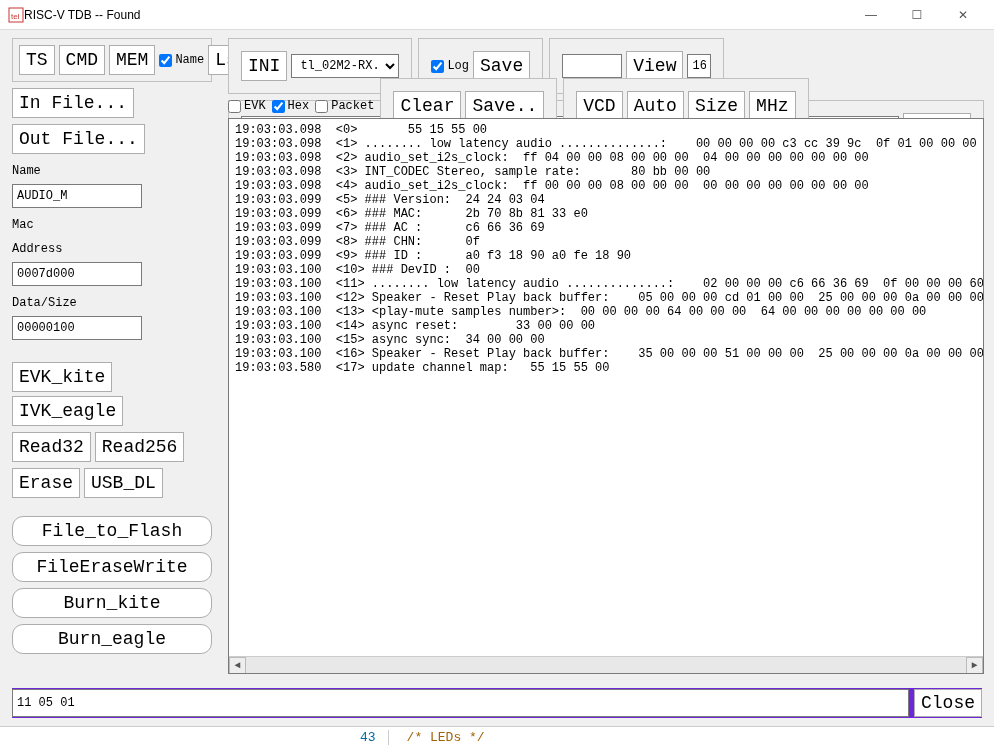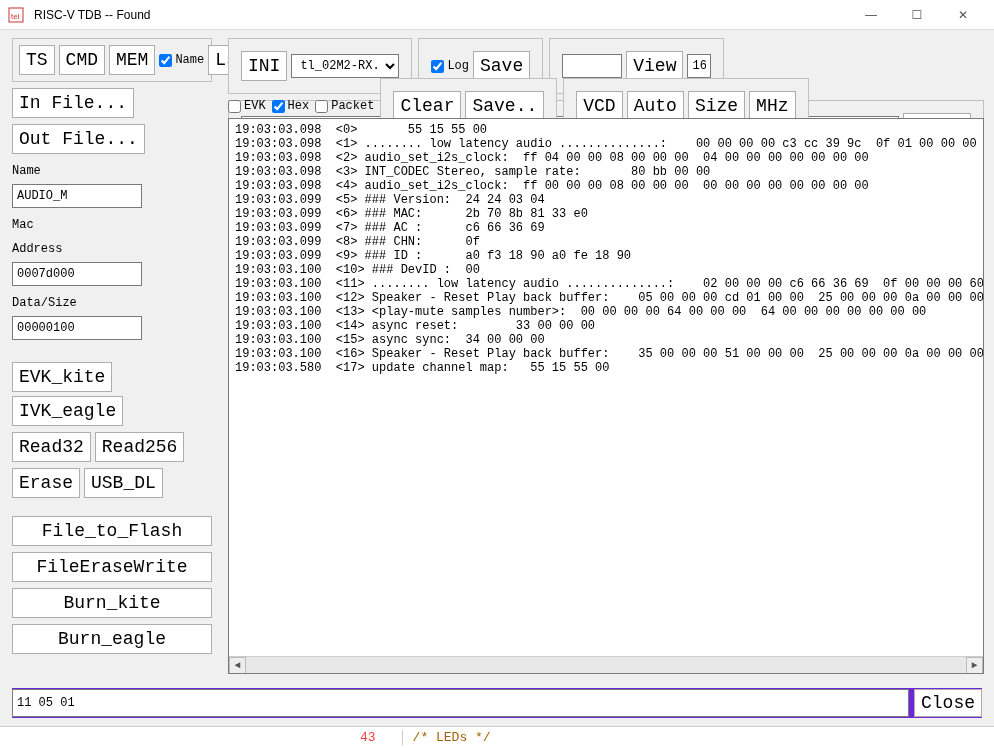--- a/index.html
+++ b/index.html
@@ -17,21 +17,21 @@
     height: 30px;
     background: #fff;
     border-bottom: 1px solid #ddd;
     display: flex;
     align-items: center;
     padding: 0 8px;
   }
   .titlebar .icon-box {
     width: 16px; height: 16px;
     display: inline-flex; justify-content: center;
-    margin-right: 10px;
+    margin-right: 0;
     font-size: 10px;
   }
   .titlebar .title { flex: 1; }
   .titlebar .win-btns { display: flex; }
   .titlebar .win-btn {
     width: 46px; height: 30px;
     display: flex; align-items: center; justify-content: center;
     cursor: pointer;
     font-size: 12px;
     color: #555;
@@ -179,25 +179,25 @@
     height: 22px;
     background: #fff;
     border-top: 1px solid #ccc;
     display: flex;
     align-items: center;
     font-family: "Courier New", monospace;
     font-size: 13px;
     color: #666;
     padding-left: 360px;
   }
-  .app-bottom .ln { color:#ef4444; border-right:1px solid #ccc; padding-right:26px; margin-right:10px; }
+  .app-bottom .ln { color:#0369a1; border-right:1px solid #ccc; padding-right:12px; margin-right:18px; }
   .app-bottom .cm { color:#a16207; }
   
   .side-btn { min-width: 90px; justify-content:center; }
-  .wide-btn { min-width: 130px; justify-content:center; }
+  .wide-btn { min-width: 130px; justify-content:center;border-radius:11px; }
 </style>
 </head>
 <body>
 
 <div class="titlebar">
   <span class="icon-box">
     <svg width="16" height="16">
         <rect x="1" y="1" width="14" height="14" fill="#fff" stroke="#c33" stroke-width="1"></rect>
         <text x="3" y="12" font-size="8" fill="#c33">tel</text>
       </svg>

